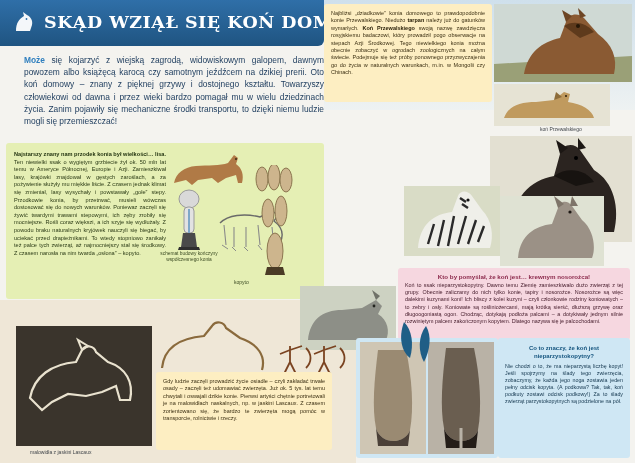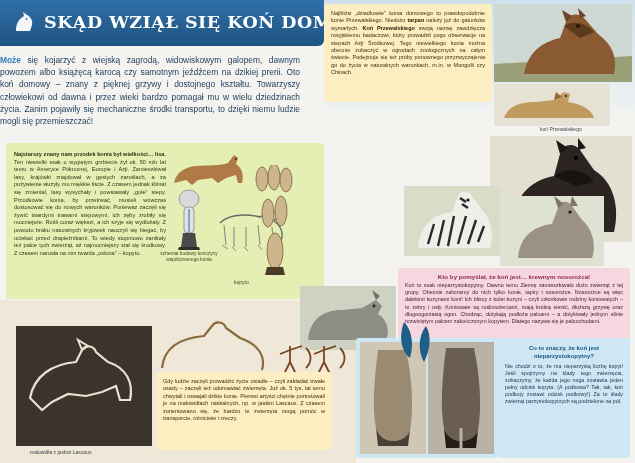--- a/index.html
+++ b/index.html
@@ -30,21 +30,21 @@
     padding: 12px 0 0 44px;
     text-transform: uppercase;
     white-space: nowrap;
   }
   .title-icon {
     position: absolute; left: 12px; top: 10px;
     width: 24px; height: 24px;
   }
   
   .intro {
-    position: absolute; left: 0; top: 54px; width: 300px;
+    position: absolute; left: 24px; top: 54px; width: 300px;
     font-size: 8.4px; line-height: 12.2px; color: #1b3a5c;
     text-align: justify;
   }
   .intro .lead { color: #2f7fbe; font-weight: bold; }
   
   .green-box {
     position: absolute; left: 6px; top: 143px; width: 318px; height: 156px;
     background: #e5efb4;
     border-radius: 3px;
   }

